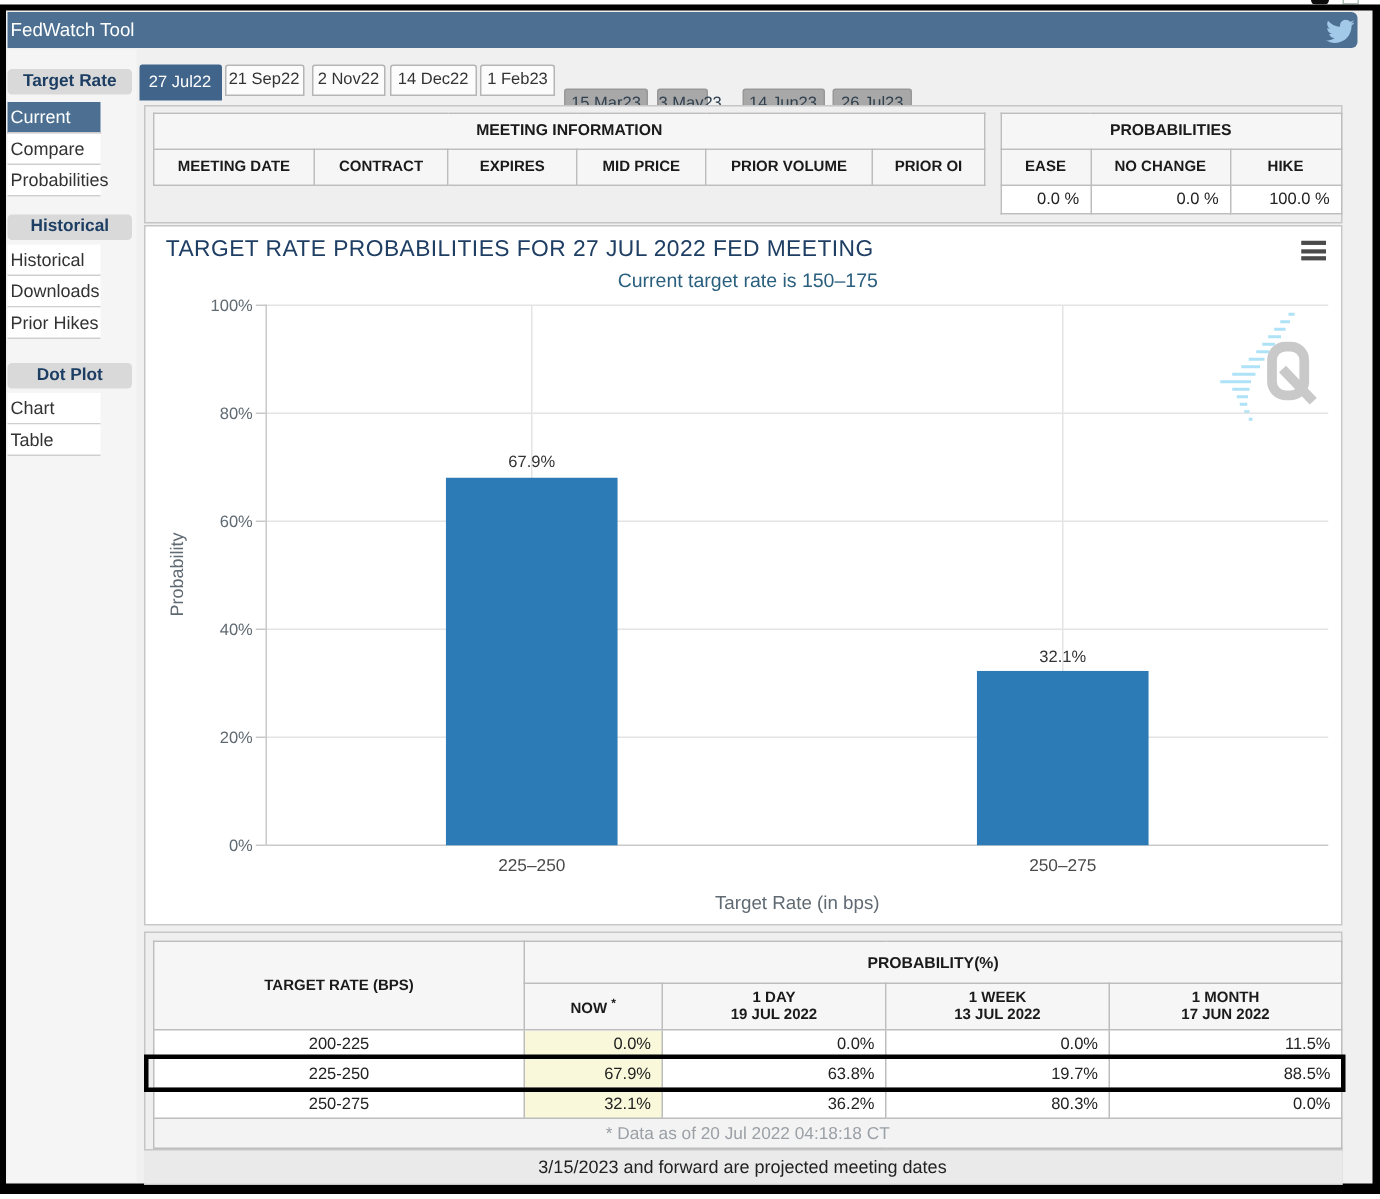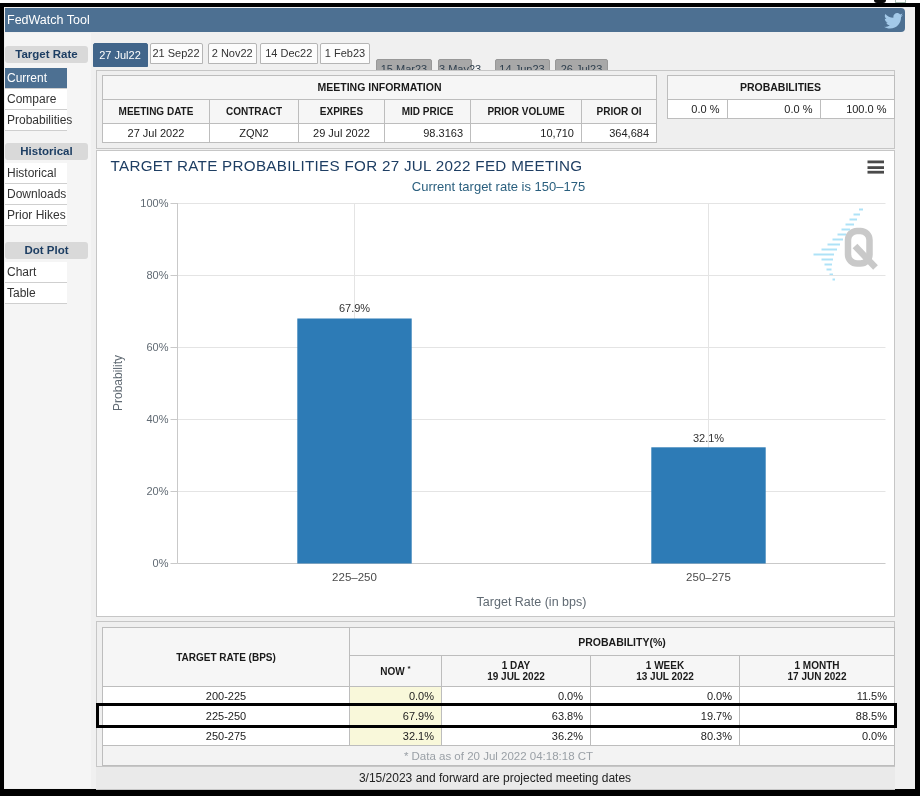--- a/index.html
+++ b/index.html
@@ -81,39 +81,36 @@
         <th colspan="6" style="font-size:10.5px;">MEETING INFORMATION</th>
       </tr>
   <tr style="height:24px;">
         <th>MEETING DATE</th>
         <th>CONTRACT</th>
         <th>EXPIRES</th>
         <th>MID PRICE</th>
         <th>PRIOR VOLUME</th>
         <th>PRIOR OI</th>
       </tr>
-  <tr style="height:19px;">
-        <td class="ct">27 Jul 2022</td>
-        <td class="ct">ZQN2</td>
-        <td class="ct">29 Jul 2022</td>
-        <td class="rt">98.3163</td>
-        <td class="rt">10,710</td>
-        <td class="rt">364,684</td>
-      </tr>
 </tbody>
   </table>
 <table class="abs dt" style="left:666.5px;top:74.5px;">
   <colgroup>
       <col style="width:60px">
       <col style="width:93px">
       <col style="width:74px">
     </colgroup>
   <tbody>
       <tr style="height:24px;">
         <th colspan="3" style="font-size:10.5px;">PROBABILITIES</th>
+      </tr>
+  <tr style="height:24px;">
+        <th>EASE</th>
+        <th>NO CHANGE</th>
+        <th>HIKE</th>
       </tr>
   <tr style="height:19px;">
         <td class="rt">0.0 %</td>
         <td class="rt">0.0 %</td>
         <td class="rt">100.0 %</td>
       </tr>
 </tbody>
   </table>
 
 <div class="abs panel" style="left:95.5px;top:149.5px;width:799px;height:467px;background:#fff;"></div>

